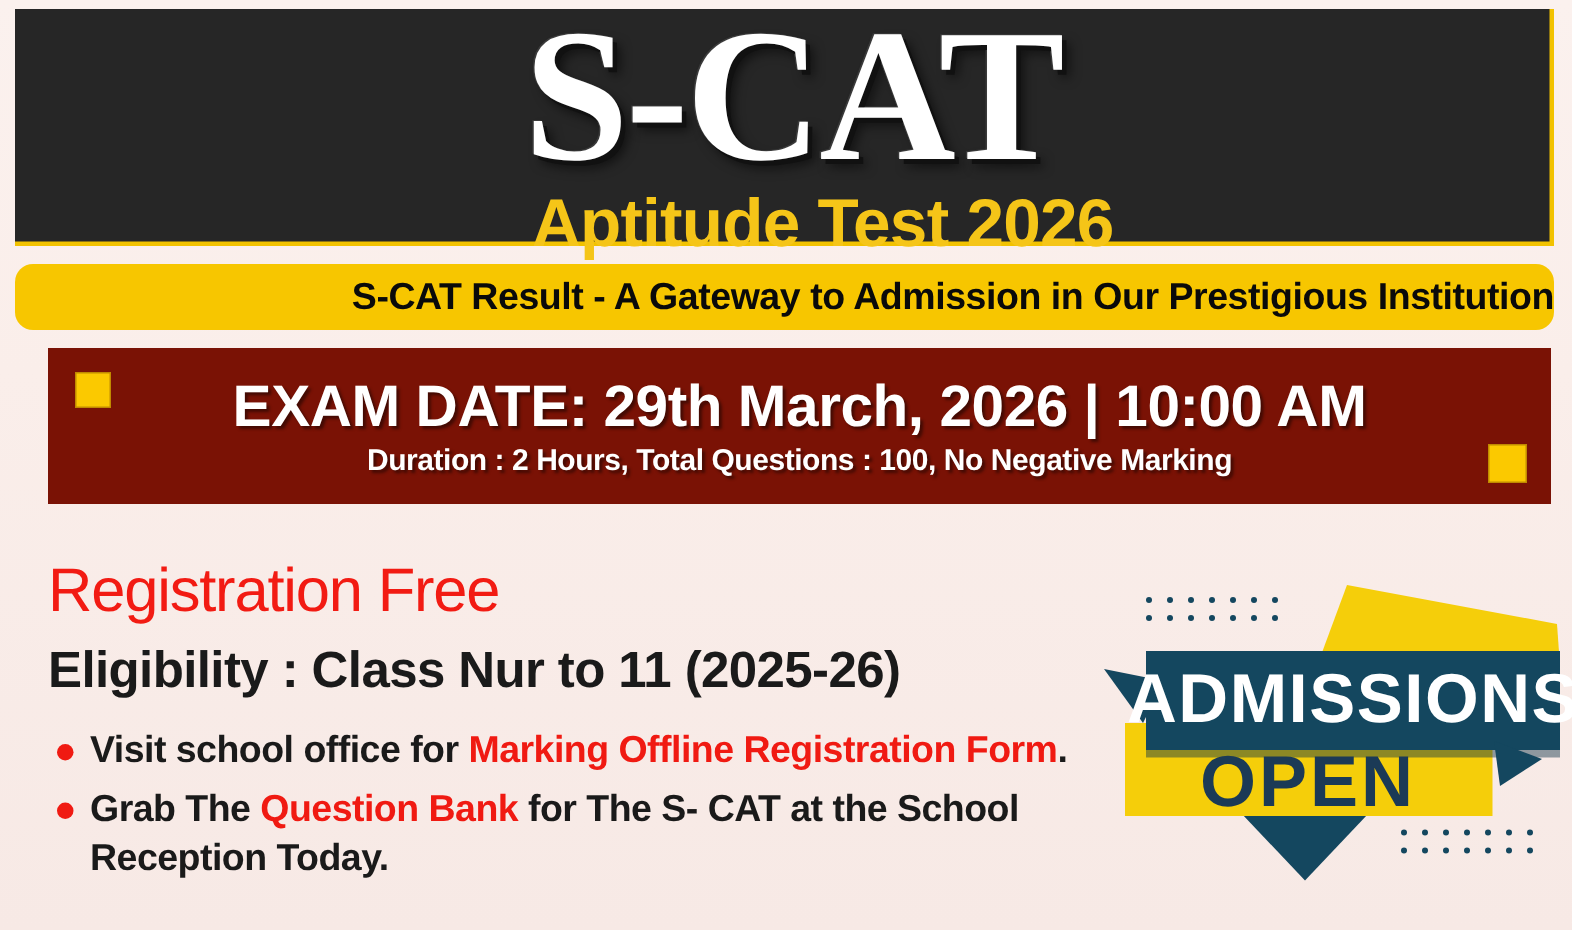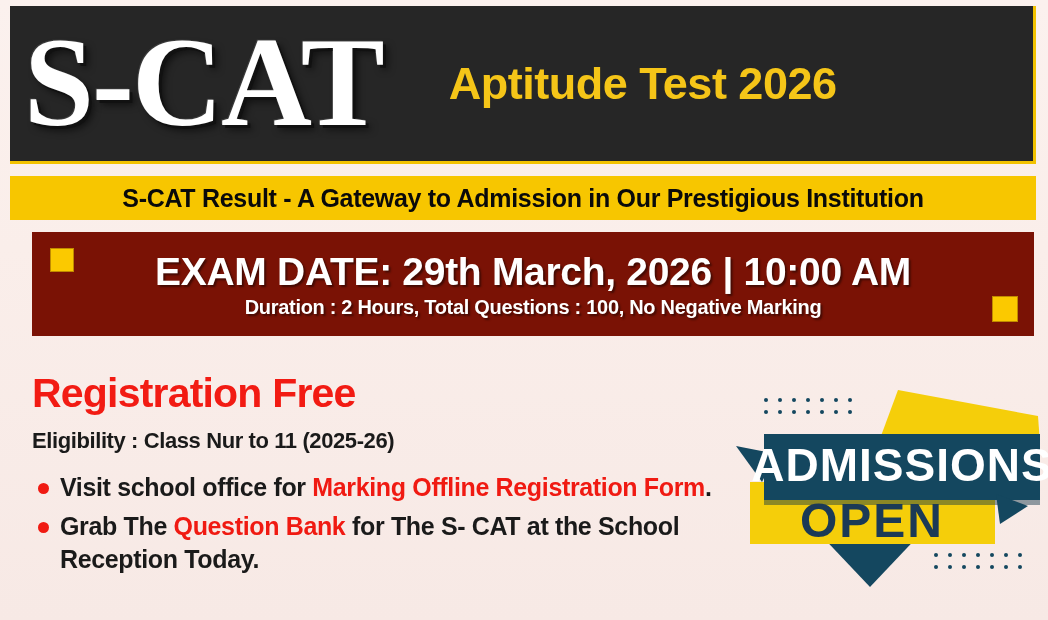--- a/index.html
+++ b/index.html
@@ -29,20 +29,21 @@
     left: 10px;
     top: 6px;
     width: 1026px;
     height: 158px;
     background: #262626;
     border-right: 3px solid #f2c200;
     border-bottom: 3px solid #f2c200;
     box-sizing: border-box;
     display: flex;
     align-items: center;
+    flex-direction: column;
   }
   .logo-scat {
     flex: 0 0 auto;
     padding-left: 14px;
     font-family: "Liberation Serif", "DejaVu Serif", serif;
     font-weight: bold;
     font-size: 126px;
     line-height: 0.94;
     color: #ffffff;
     letter-spacing: -2px;
@@ -69,21 +70,22 @@
   
   .tagline-bar {
     position: absolute;
     left: 10px;
     top: 176px;
     width: 1026px;
     height: 44px;
     background: #f7c600;
     display: flex;
     align-items: center;
-    justify-content: center;
+    justify-content: flex-end;
+    border-radius: 12px;
   }
   .tagline-text {
     color: #0a0a0a;
     font-weight: bold;
     font-size: 25px;
     letter-spacing: -0.3px;
     white-space: nowrap;
   }
 
   
@@ -139,31 +141,31 @@
 
   
   .content {
     position: absolute;
     left: 32px;
     top: 372px;
     width: 700px;
   }
   .reg-free {
     color: #f21b13;
-    font-weight: bold;
+    font-weight: normal;
     font-size: 41px;
     letter-spacing: -0.8px;
     line-height: 1.05;
     margin: 0 0 14px 0;
     white-space: nowrap;
   }
   .eligibility {
     color: #1a1a1a;
     font-weight: bold;
-    font-size: 22px;
+    font-size: 34px;
     letter-spacing: -0.4px;
     line-height: 1.1;
     margin: 0 0 18px 0;
     white-space: nowrap;
   }
   .bullets {
     list-style: none;
     margin: 0;
     padding: 0;
   }

